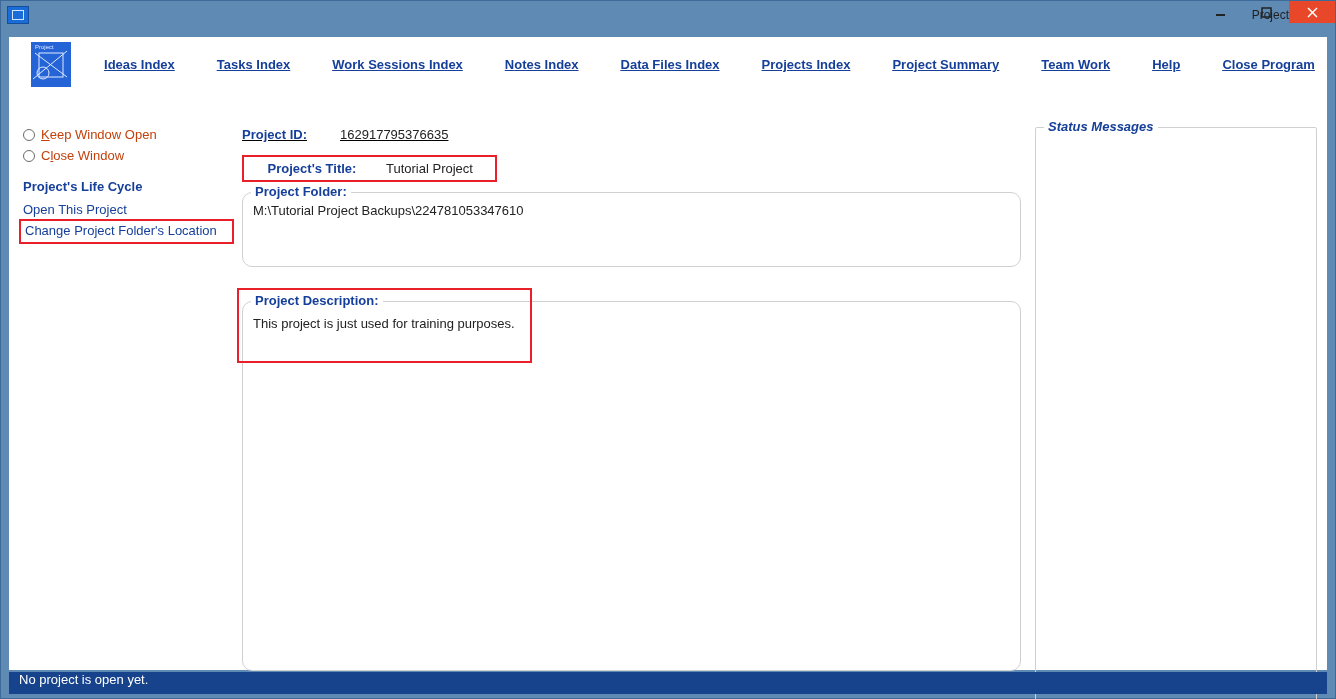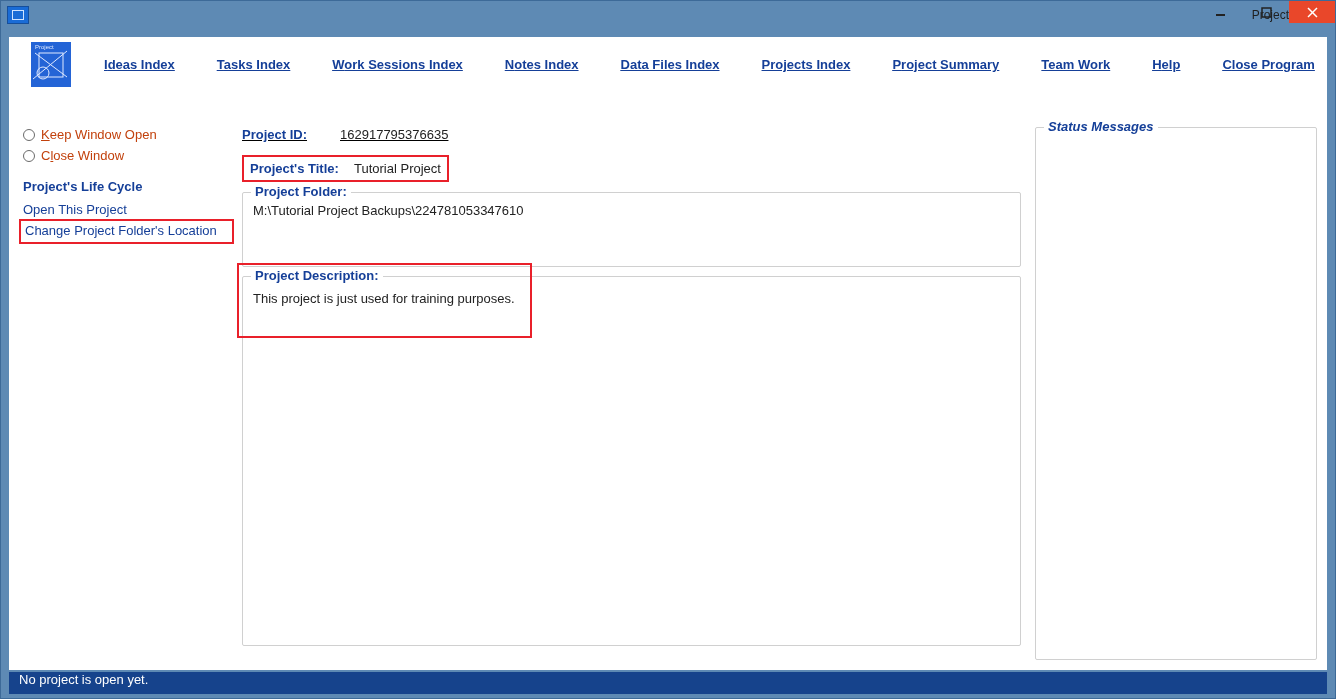--- a/index.html
+++ b/index.html
@@ -66,26 +66,26 @@
   .leftpanel .boxed {
     border:2px solid #e9202a; padding:2px 2px 4px 4px; margin-left:0; margin-top:0;
   }
 
   
   .midpanel { padding-right:6px; }
   .row { display:flex; align-items:center; margin-bottom:15px;text-decoration:underline; }
   .lbl { color:#153f98; font-weight:bold; width:98px; }
   .val { color:#222; }
   .title-box {
-    border:2px solid #e9202a; padding:4px 6px; display:inline-flex; align-items:center; gap:12px;
-    margin-bottom:10px; margin-top:-2px;
+    border:2px solid #e9202a; padding:4px 22px; display:inline-flex; align-items:center; gap:28px;
+    margin-bottom:10px; margin-top:-2px;text-align:center;
   }
   .fieldset {
-    border:1px solid #d0d0d0; border-radius:2px; padding:10px 10px 10px 10px; position:relative;
-    margin-bottom:9px; min-height:75px;
+    border:1px solid #d0d0d0; border-radius:10px; padding:10px 10px 10px 10px; position:relative;
+    margin-bottom:34px; min-height:75px;
   }
   .fieldset .legend {
     position:absolute; top:-9px; left:8px; background:#fff; padding:0 4px;
     color:#153f98; font-weight:bold; font-size:13px;
   }
   .fieldset.desc { min-height:370px; }
   .desc-box {
     border:2px solid #e9202a; position:absolute; left:-6px; top:-14px; width:295px; height:75px;
   }
 

